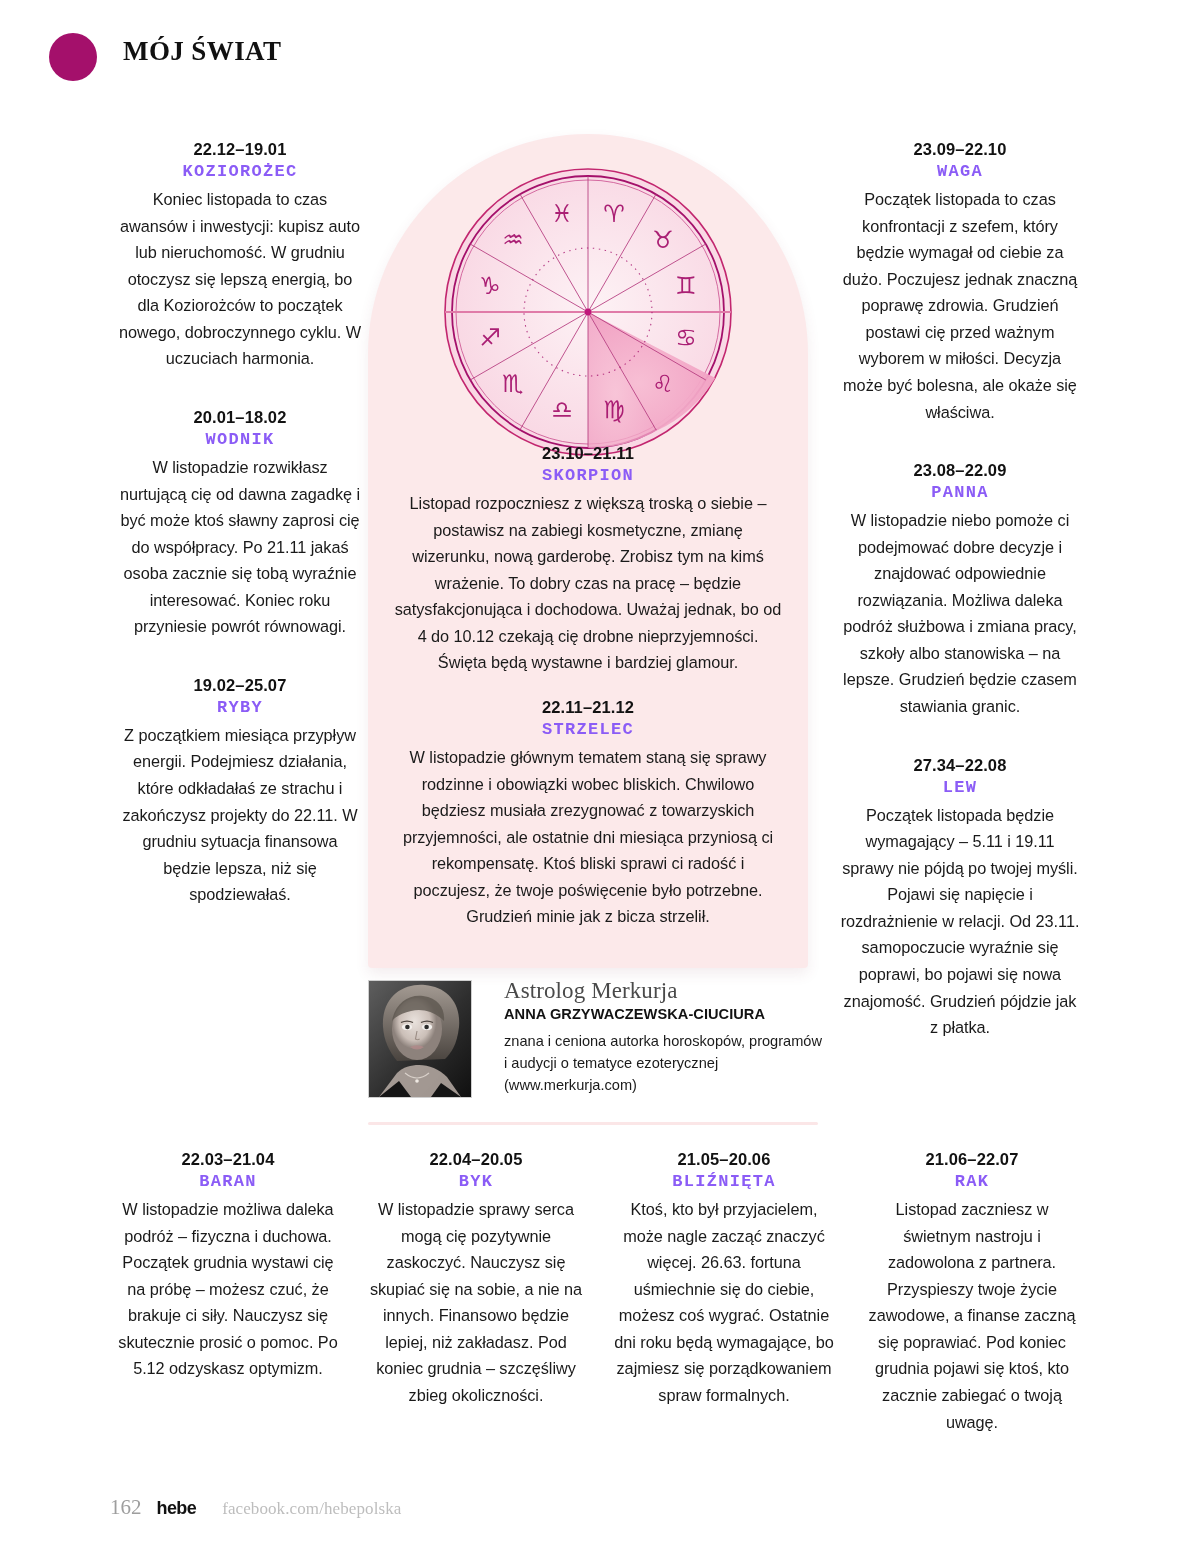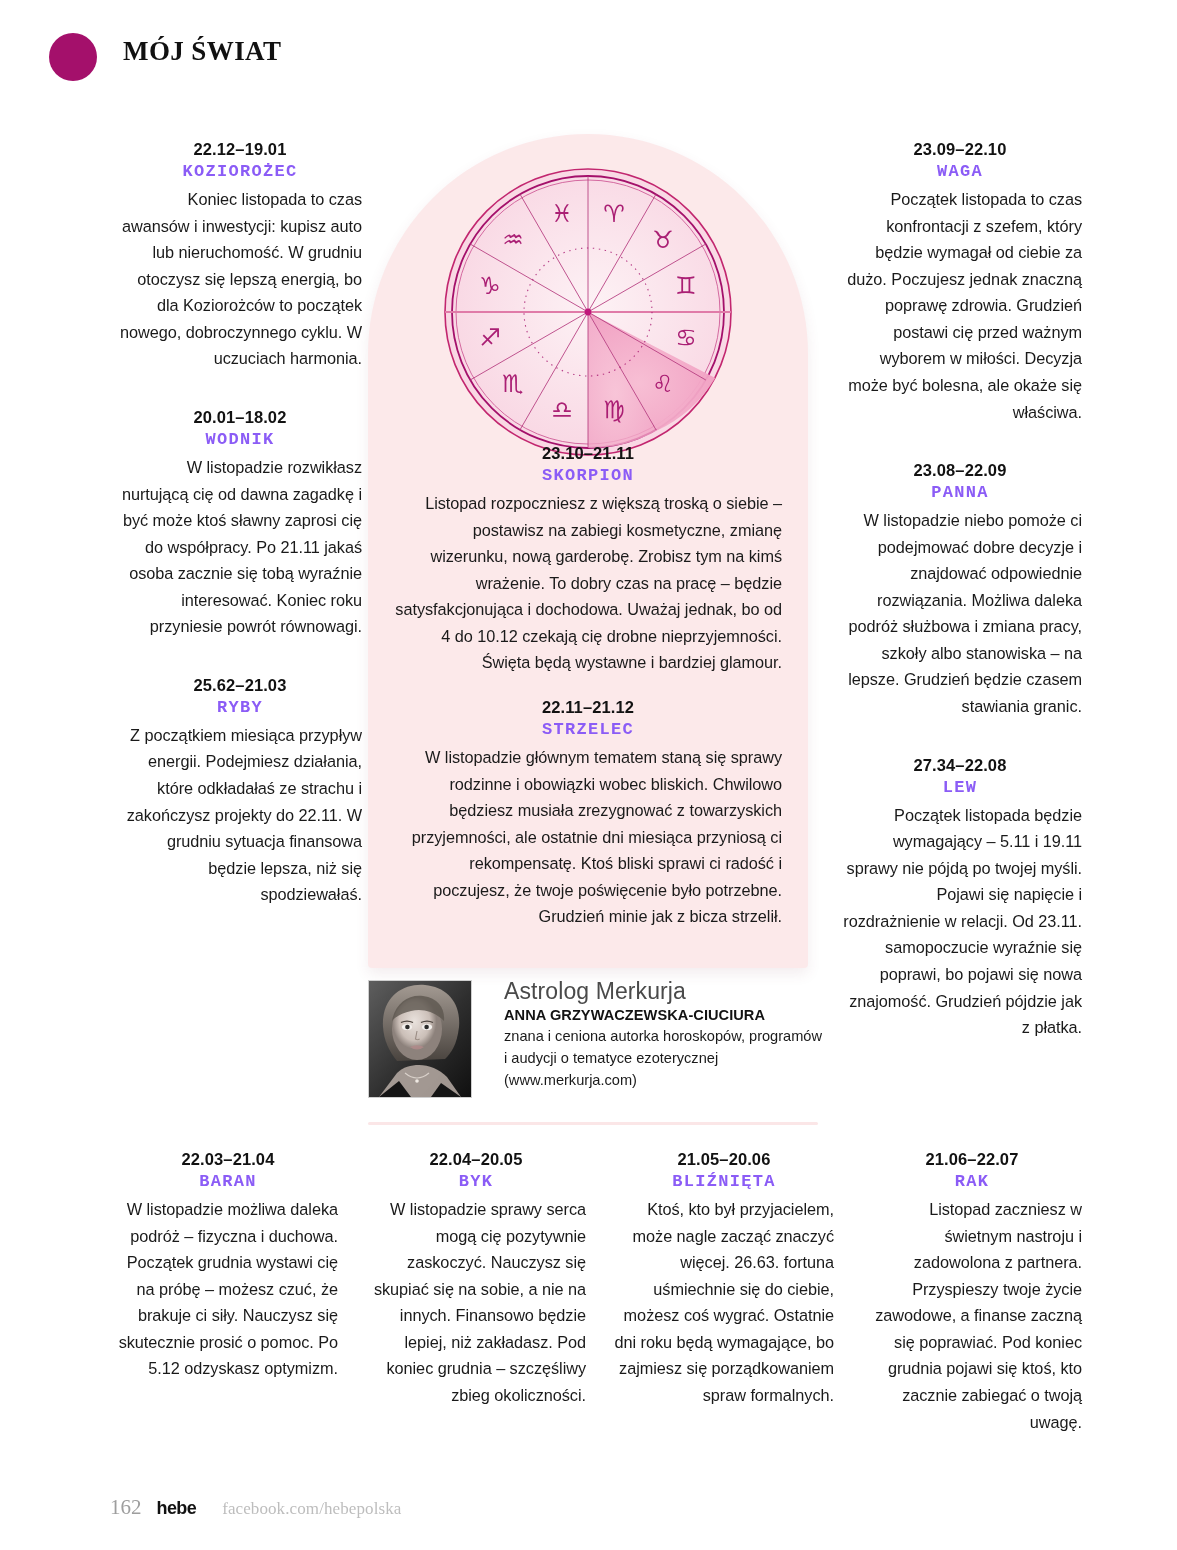--- a/index.html
+++ b/index.html
@@ -53,21 +53,20 @@
     font-size: 17px;
     letter-spacing: 1.3px;
     color: #8b5cf6;
     margin-bottom: 5px;
   }
   .sign-text {
     font-size: 16.3px;
     line-height: 1.63;
     color: #1a1a1a;
     letter-spacing: -0.05px;
-    text-align: right;
   }
 
   
   .col-left  { position: absolute; left: 118px; top: 140px; width: 244px; }
   .col-right { position: absolute; left: 838px; top: 140px; width: 244px; }
   .col-left .sign + .sign,
   .col-right .sign + .sign { margin-top: 36px; }
 
   
   .center-panel {
@@ -102,27 +101,28 @@
     background: #3b3b3b;
   }
   .bio-photo svg { display: block; }
   .bio-text { position: absolute; left: 136px; top: -2px; width: 320px; }
   .bio-title {
     font-size: 23px;
     color: #4a4a4a;
     font-weight: normal;
     letter-spacing: 0.1px;
     margin-bottom: 2px;
+    font-family: Liberation Serif, serif;
   }
   .bio-name {
     font-size: 14.6px;
     font-weight: bold;
     color: #121212;
     letter-spacing: 0.05px;
-    margin-bottom: 2px;
+    margin-bottom: 8px;
   }
   .bio-desc {
     font-size: 14.6px;
     line-height: 1.52;
     color: #1a1a1a;
   }
 
   .bio-divider {
     position: absolute;
     left: 368px; top: 1122px;
@@ -179,21 +179,21 @@
     <div class="sign-dates">22.12–19.01</div>
     <div class="sign-name">KOZIOROŻEC</div>
     <div class="sign-text">Koniec listopada to czas awansów i inwestycji: kupisz auto lub nieruchomość. W grudniu otoczysz się lepszą energią, bo dla Koziorożców to początek nowego, dobroczynnego cyklu. W uczuciach harmonia.</div>
   </div>
   <div class="sign">
     <div class="sign-dates">20.01–18.02</div>
     <div class="sign-name">WODNIK</div>
     <div class="sign-text">W listopadzie rozwikłasz nurtującą cię od dawna zagadkę i być może ktoś sławny zaprosi cię do współpracy. Po 21.11 jakaś osoba zacznie się tobą wyraźnie interesować. Koniec roku przyniesie powrót równowagi.</div>
   </div>
   <div class="sign">
-    <div class="sign-dates">25.62–21.03</div>
+    <div class="sign-dates">19.02–25.07</div>
     <div class="sign-name">RYBY</div>
     <div class="sign-text">Z początkiem miesiąca przypływ energii. Podejmiesz działania, które odkładałaś ze strachu i zakończysz projekty do 22.11. W grudniu sytuacja finansowa będzie lepsza, niż się spodziewałaś.</div>
   </div>
 </div>
 
 <div class="col-right">
   <div class="sign">
     <div class="sign-dates">23.09–22.10</div>
     <div class="sign-name">WAGA</div>
     <div class="sign-text">Początek listopada to czas konfrontacji z szefem, który będzie wymagał od ciebie za dużo. Poczujesz jednak znaczną poprawę zdrowia. Grudzień postawi cię przed ważnym wyborem w miłości. Decyzja może być bolesna, ale okaże się właściwa.</div>

